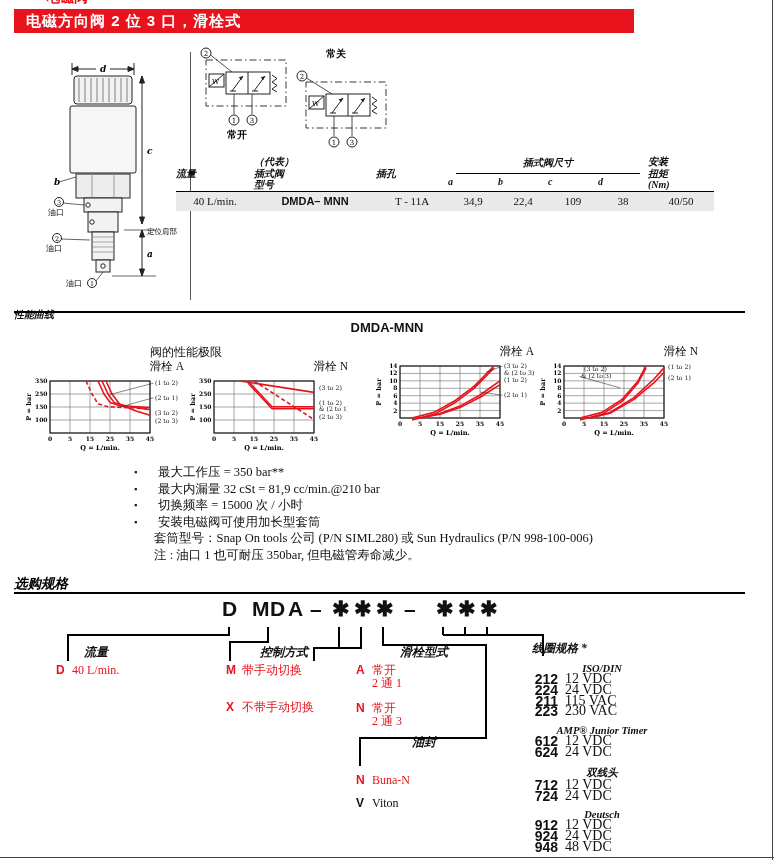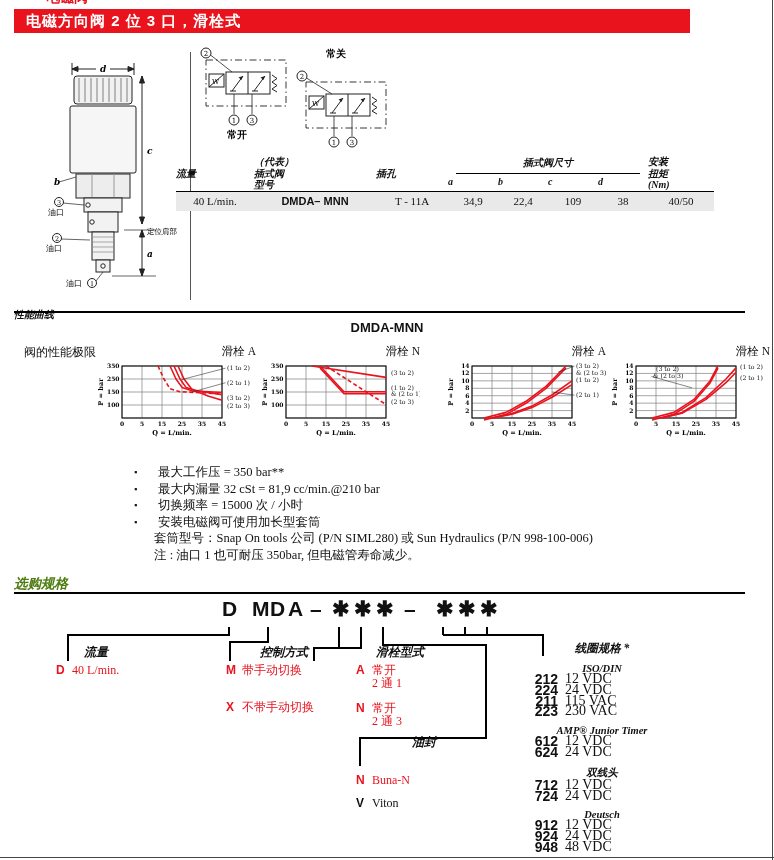--- a/index.html
+++ b/index.html
@@ -4,21 +4,21 @@
 <style>
   html,body{margin:0;padding:0}
   body{width:774px;height:860px;position:relative;background:#fff;color:#111;
        font-family:"Liberation Serif","DejaVu Serif",serif;overflow:hidden}
   .edge-r{position:absolute;left:772px;top:0;width:1px;height:860px;background:#444}
   .edge-b{position:absolute;left:0;top:857px;width:774px;height:1px;background:#444}
   .cliptab{position:absolute;left:46px;top:0;width:130px;height:5px;overflow:hidden;
            color:#e8131d;font-weight:bold;font-size:14px;line-height:14px;
            font-family:"Liberation Sans",sans-serif}
   .cliptab span{display:block;margin-top:-10px}
-  .banner{position:absolute;left:14px;top:9px;width:676px;height:24px;background:#e8131d;
+  .banner{position:absolute;left:14px;top:9px;width:620px;height:24px;background:#e8131d;
           color:#fff;font-family:"Liberation Sans",sans-serif;font-weight:bold;font-size:15px;
           line-height:24px;padding-left:12px;box-sizing:border-box;letter-spacing:1px}
   .vline{position:absolute;left:190px;top:52px;width:1px;height:248px;background:#555}
   .valve{position:absolute;left:26px;top:54px}
   .schem{position:absolute;left:196px;top:46px}
   svg text{font-family:"DejaVu Serif","Liberation Serif",serif}
   
   .spec-table{position:absolute;left:176px;top:156px;width:538px;display:grid;
               grid-template-columns:78px 122px 72px 50px 50px 50px 50px 66px;font-size:10px}
   .th{font-weight:bold;font-style:italic;white-space:pre-line;
@@ -29,51 +29,51 @@
   .th.sub{grid-row:2;padding:2px 0 3px}
   .td{grid-row:3;background:#e9e9e9;border-top:1px solid #000;text-align:center;
       font-size:11px;padding:3px 0 4px}
   .td.model{font-family:"Liberation Sans",sans-serif;font-weight:bold}
   
   .perf-head{position:absolute;left:14px;top:308px;font-weight:bold;font-style:italic;font-size:10px}
   .rule1{position:absolute;left:14px;top:311px;width:731px;height:2px;background:#000}
   .model-head{position:absolute;left:0;top:320px;width:774px;text-align:center;
               font-family:"Liberation Sans",sans-serif;font-weight:bold;font-size:13px}
   .charts-row{position:absolute;left:24px;top:344px;display:flex;gap:26px}
-  .chart-group{display:flex;flex-direction:row}
+  .chart-group{display:flex;flex-direction:column}
   .group-title{text-align:center;font-size:12px;height:15px}
   .group-charts{display:flex;gap:4px}
   .chart-slot{width:160px}
   .chart-title{text-align:right;font-size:11.5px;padding-left:18px;height:14px}
   
   .notes{position:absolute;left:134px;top:464px;font-size:12.5px;line-height:16.5px}
   .n-row{display:flex}
   .n-mark{width:24px;font-size:9px}
   .n-line{margin-left:20px}
   
   .order-head{position:absolute;left:14px;top:575px;font-weight:bold;font-style:italic;
-              font-size:13.5px;color:#4d7c0f}
+              font-size:13.5px;color:#000000}
   .rule2{position:absolute;left:14px;top:592px;width:731px;height:2px;background:#000}
   .code-ch{position:absolute;top:597px;font-family:"Liberation Sans",sans-serif;
            font-weight:bold;font-size:21px}
   .connectors{position:absolute;left:0;top:0;width:774px;height:860px;pointer-events:none}
   .ogrp{position:absolute}
   .gtitle{font-weight:bold;font-style:italic;font-size:12px;height:14px}
   .opt{display:flex;font-size:12px;line-height:13px;margin-top:6px}
   .ocode{font-family:"Liberation Sans",sans-serif;font-weight:bold;min-width:16px}
   .red{color:#e8131d}
   #grp-flow{left:56px;top:644px}   #grp-flow .gtitle{margin-left:28px}
   #grp-control{left:226px;top:644px} #grp-control .gtitle{margin-left:34px}
   #grp-control .opt+.opt{margin-top:24px}
-  #grp-spool{left:356px;top:644px} #grp-spool .gtitle{margin-left:20px}
+  #grp-spool{left:356px;top:644px} #grp-spool .gtitle{margin-left:44px}
   #grp-spool .opt+.opt{margin-top:12px}
   #grp-seal{left:356px;top:734px}  #grp-seal .gtitle{margin-left:56px}
   #grp-seal .opt{margin-top:26px}  #grp-seal .opt+.opt{margin-top:10px}
   #grp-coil{left:532px;top:641px;width:140px}
-  #grp-coil .gtitle{text-align:center;margin:0;font-size:11.5px}
+  #grp-coil .gtitle{text-align:left;margin:0;font-size:11.5px}
   .cgname{text-align:center;font-weight:bold;font-style:italic;font-size:10.5px;margin-top:8px}
   .crow{display:flex;font-size:14px;line-height:10.8px}
   .ccode{font-family:"Liberation Sans",sans-serif;font-weight:bold;width:26px;
          text-align:right;margin-right:7px}
 </style>
 </head>
 <body>
 
 <div class="edge-r"></div>
 <div class="edge-b"></div>

